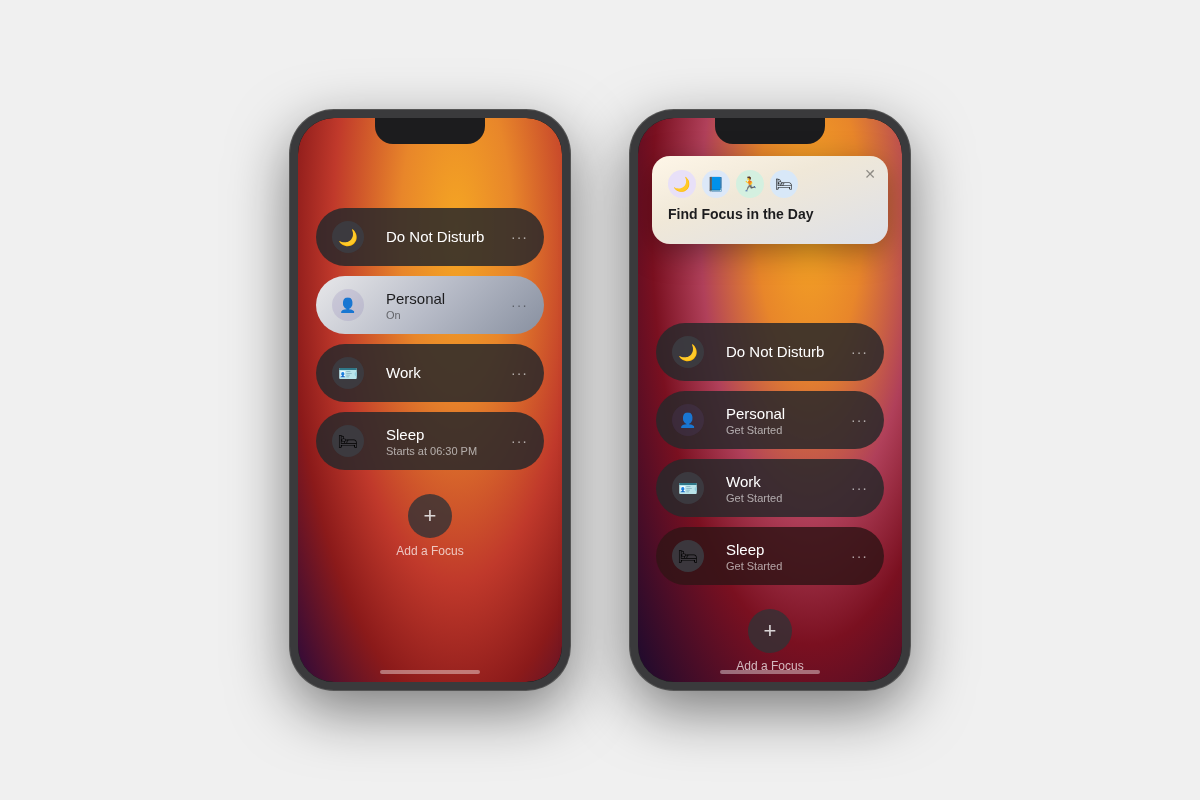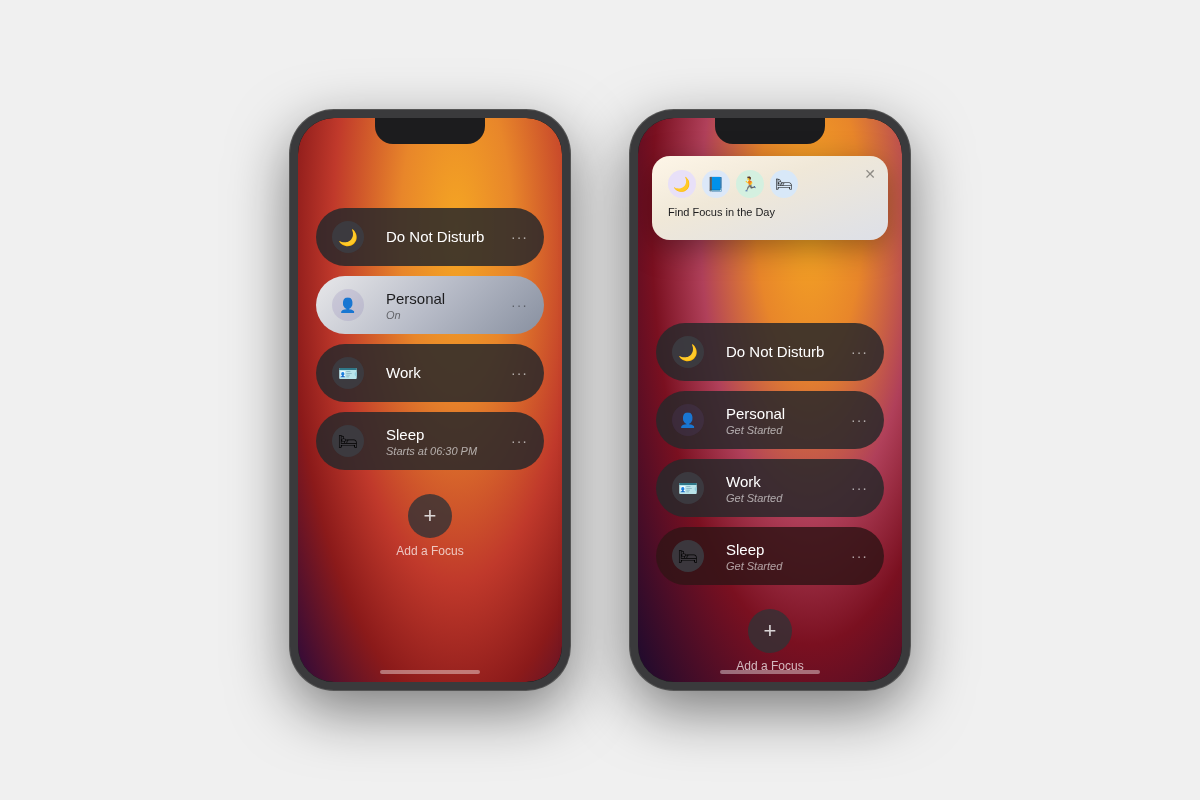--- a/index.html
+++ b/index.html
@@ -166,21 +166,20 @@
     }
 
     .focus-item.active-personal .focus-name {
       color: #1c1c1e;
     }
 
     .focus-subtitle {
       font-size: 11px;
       color: rgba(255,255,255,0.6);
       margin-top: 1px;
-      font-style: italic;
     }
 
     .focus-item.active-personal .focus-subtitle {
       color: rgba(0,0,0,0.5);
     }
 
     .focus-dots {
       font-size: 14px;
       color: rgba(255,255,255,0.6);
       letter-spacing: 1px;
@@ -262,22 +261,22 @@
       position: absolute;
       top: 10px;
       right: 12px;
       font-size: 14px;
       color: rgba(0,0,0,0.4);
       font-weight: 400;
       cursor: pointer;
     }
 
     .popup-title {
-      font-size: 11px;
-      font-weight: 400;
+      font-size: 14px;
+      font-weight: 700;
       color: #1c1c1e;
       margin-bottom: 4px;
       line-height: 1.25;
     }
 
     .popup-desc {
       font-size: 11.5px;
       color: #444;
       line-height: 1.5;
     }

